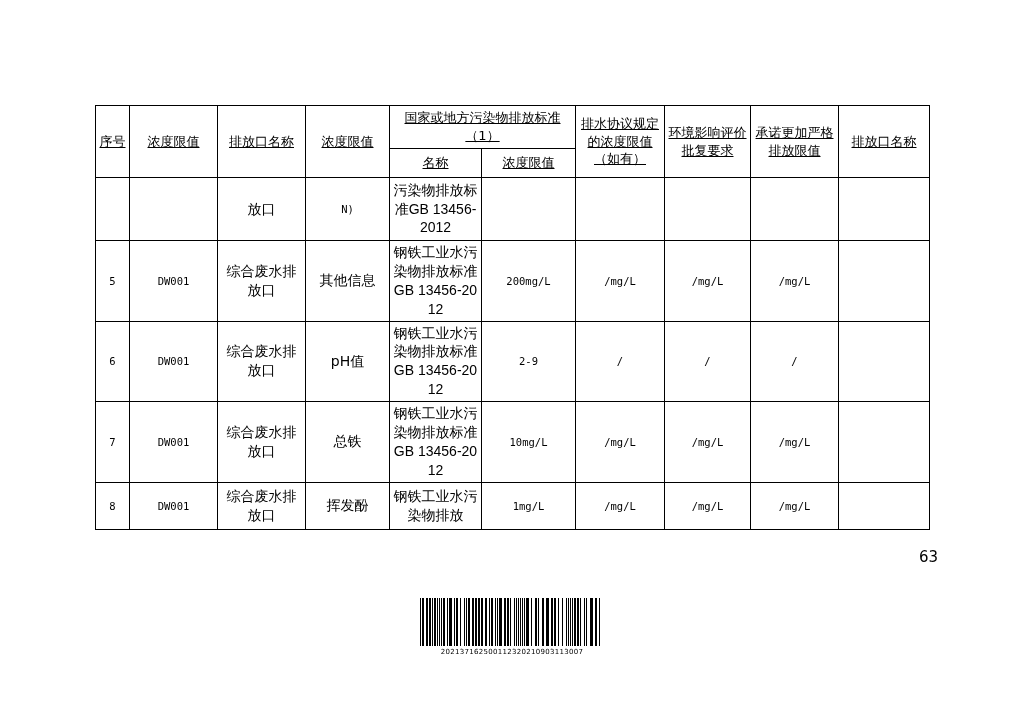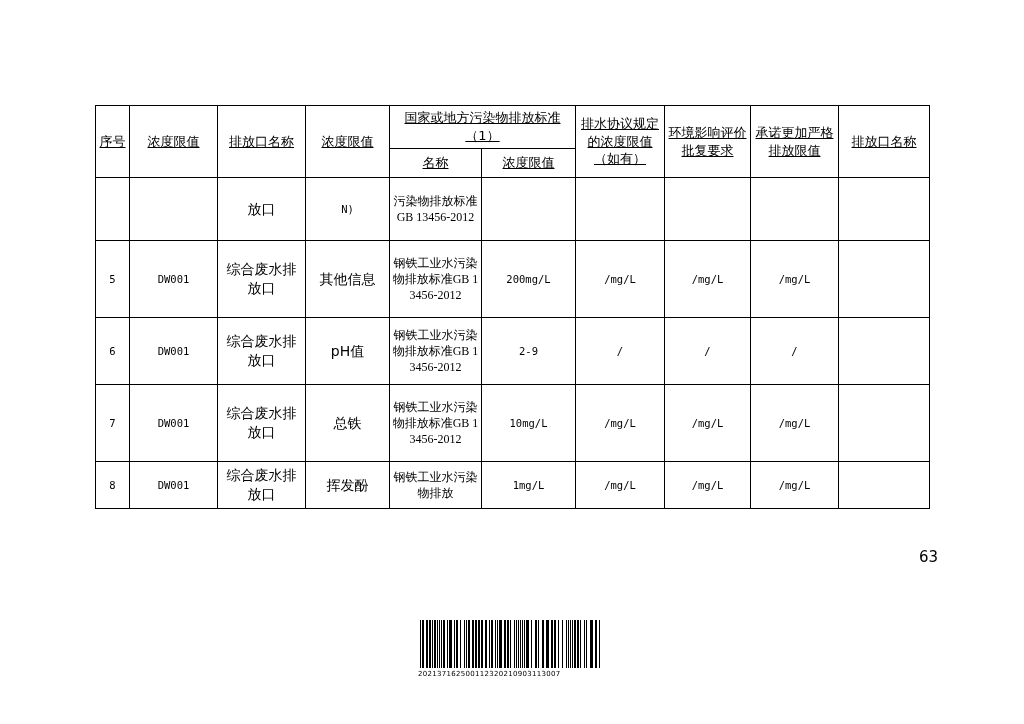--- a/index.html
+++ b/index.html
@@ -69,22 +69,22 @@
 
   .cell-mono {
     font-family: "DejaVu Sans Mono", monospace;
     font-size: 10.5px;
   }
   .cell-cn {
     font-family: "DejaVu Sans", sans-serif;
     font-size: 14px;
   }
   .cell-small-cn {
-    font-family: Liberation Serif, serif;
-    font-size: 12px;
+    font-family: Liberation Sans, sans-serif;
+    font-size: 14px;
     line-height: 1.3;
   }
 
   .row-h-1 td { height: 58px; }
   .row-h-2 td { height: 72px; }
   .row-h-3 td { height: 62px; }
   .row-h-4 td { height: 72px; }
   .row-h-5 td { height: 42px; }
 
   .hdr-row-1 td { height: 38px; }
@@ -96,23 +96,23 @@
     right: 86px;
     top: 548px;
     font-size: 15px;
     font-family: "DejaVu Sans", sans-serif;
   }
 
   
   .barcode-block {
     position: absolute;
     left: 418px;
-    top: 620px;
+    top: 598px;
     width: 188px;
-    text-align: left;
+    text-align: center;
   }
   .barcode-bars {
     height: 48px;
     width: 186px;
     display: block;
   }
   .barcode-text {
     font-family: "DejaVu Sans", sans-serif;
     font-size: 7px;
     letter-spacing: 0.3px;

